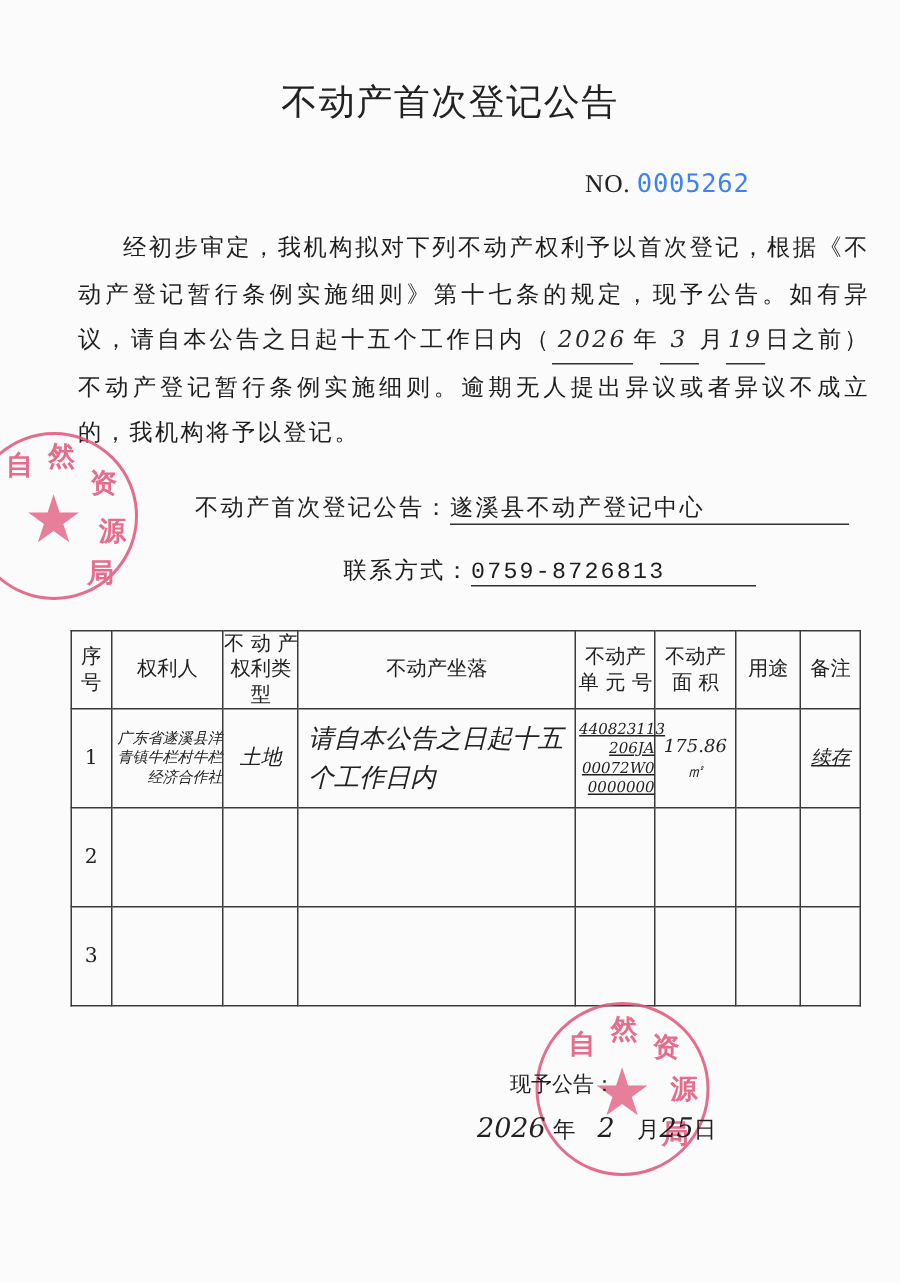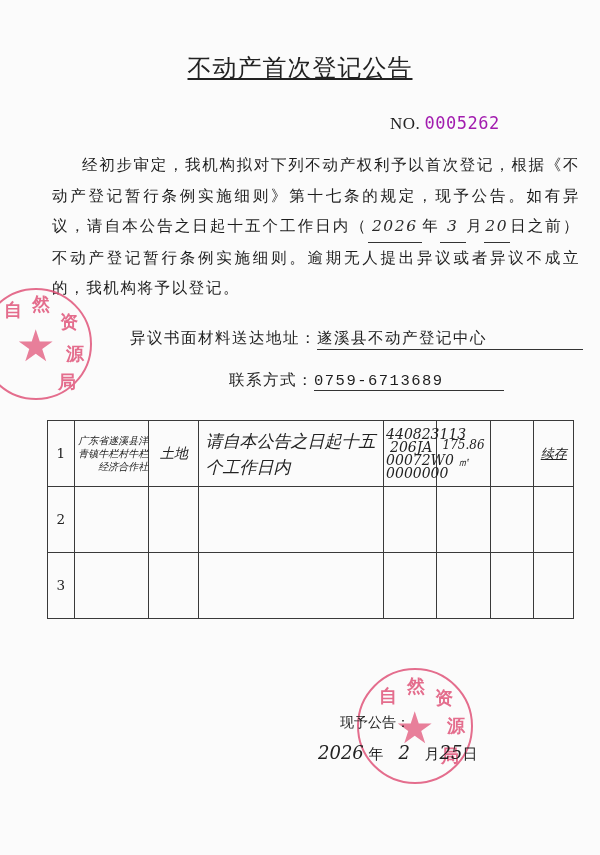--- a/index.html
+++ b/index.html
@@ -1,23 +1,23 @@
 <!DOCTYPE html>
 <html><head>
 <meta charset="utf-8">
 <style>
   html, body { margin:0; padding:0; }
   body { width:600px; height:855px; background:#fbfbfb; position:relative; overflow:hidden;
          font-family:"DejaVu Serif","Liberation Serif",serif; color:#1e1e1e; }
   .abs { position:absolute; }
   .title { left:0; width:600px; top:52px; text-align:center; font-family:"DejaVu Sans","Liberation Sans",sans-serif;
-           font-size:24px; letter-spacing:1px; color:#222;text-decoration:underline; }
+           font-size:24px; letter-spacing:1px; color:#222; }
   .serial { left:390px; top:113px; font-size:17px; font-family:"Liberation Serif",serif; }
   .serial .lbl { color:#222; letter-spacing:0.5px; }
-  .serial .num { color:#a21caf; font-family:"DejaVu Sans Mono","Liberation Mono",monospace; font-size:17px; letter-spacing:0.5px; }
+  .serial .num { color:#3b82f6; font-family:"DejaVu Sans Mono","Liberation Mono",monospace; font-size:17px; letter-spacing:0.5px; }
   .para { left:52px; width:528px; top:150px; font-size:15.5px; line-height:30.5px; text-align:justify; letter-spacing:1.6px; }
   .para .indent { display:inline-block; width:30px; }
   .hw { font-family:"DejaVu Serif",serif; font-style:italic; color:#2a2a2a; border-bottom:1px solid #333; display:inline-block; text-align:center; }
   .line-row { font-size:15.5px; letter-spacing:1.5px; }
   .fill { display:inline-block; border-bottom:1.3px solid #333;font-family:Liberation Serif, serif; }
   table.reg { position:absolute; left:47px; top:420px; border-collapse:collapse; table-layout:fixed; width:527px; }
   table.reg td, table.reg th { border:1.3px solid #3a3a3a; padding:0; text-align:center; vertical-align:middle;
           font-weight:normal; font-size:13.5px; line-height:17px; color:#222; }
   table.reg th { height:50px; }
   table.reg tr.r1 td { height:65px; }
@@ -31,58 +31,68 @@
 <body>
 
 <div class="abs title">不动产首次登记公告</div>
 
 <div class="abs serial">
   <span class="lbl">NO.</span>
   <span class="num">0005262</span>
 </div>
 
 <div class="abs para">
-  <span class="indent"></span><span>经初步审定，我机构拟对下列不动产权利予以首次登记，根据《不动产登记暂行条例实施细则》第十七条的规定，现予公告。如有异议，请自本公告之日起十五个工作日内（</span><span class="hw" style="width:54px">2026</span><span>年</span><span class="hw" style="width:26px">3</span><span>月</span><span class="hw" style="width:26px">20</span><span>日之前）</span><span>不动产登记暂行条例实施细则。逾期无人提出异议或者异议不成立的，我机构将予以登记。</span>
+  <span class="indent"></span><span>经初步审定，我机构拟对下列不动产权利予以首次登记，根据《不动产登记暂行条例实施细则》第十七条的规定，现予公告。如有异议，请自本公告之日起十五个工作日内（</span><span class="hw" style="width:54px">2026</span><span>年</span><span class="hw" style="width:26px">3</span><span>月</span><span class="hw" style="width:26px">19</span><span>日之前）</span><span>不动产登记暂行条例实施细则。逾期无人提出异议或者异议不成立的，我机构将予以登记。</span>
 </div>
 
 <div class="abs stamp" style="left:-20px; top:288px; width:108px; height:108px;">
   <span class="ch" style="left:22px; top:8px;">自</span>
   <span class="ch" style="left:50px; top:2px;">然</span>
   <span class="ch" style="left:78px; top:20px;">资</span>
   <span class="ch" style="left:84px; top:52px;">源</span>
   <span class="ch" style="left:76px; top:80px;">局</span>
   <span class="star" style="left:34px; top:30px; font-size:44px;">★</span>
 </div>
 
 <div class="abs line-row" style="left:130px; top:328px;">
-  <span>异议书面材料送达地址：</span><span class="fill" style="width:266px;">遂溪县不动产登记中心</span>
+  <span>不动产首次登记公告：</span><span class="fill" style="width:266px;">遂溪县不动产登记中心</span>
 </div>
 
 <div class="abs line-row" style="left:229px; top:370px;">
-  <span>联系方式：</span><span class="fill" style="width:190px; font-family:'Liberation Mono',monospace;">0759-6713689</span>
+  <span>联系方式：</span><span class="fill" style="width:190px; font-family:'Liberation Mono',monospace;">0759-8726813</span>
 </div>
 
 <table class="reg">
   <colgroup>
     <col style="width:25px">
       <col style="width:70px">
       <col style="width:47px">
       <col style="width:173px">
     <col style="width:50px">
       <col style="width:50px">
       <col style="width:41px">
       <col style="width:37px">
   </colgroup>
   <tbody>
+      <tr>
+    <th>序号</th>
+    <th>权利人</th>
+    <th><span>不 动 产</span><br><span>权利类型</span></th>
+    <th>不动产坐落</th>
+    <th><span>不动产</span><br><span>单 元 号</span></th>
+    <th><span>不动产</span><br><span>面  积</span></th>
+    <th>用途</th>
+    <th>备注</th>
+  </tr>
   <tr class="r1">
     <td>1</td>
     <td class="hand" style="font-size:10px; line-height:13px; text-align:right; padding-left:2px;">广东省遂溪县洋青镇牛栏村牛栏经济合作社</td>
     <td class="hand" style="font-size:14px;">土地</td>
     <td class="hand" style="font-size:17px; line-height:26px; text-align:left; padding-left:6px;">请自本公告之日起十五个工作日内</td>
-    <td class="hand" style="font-size:14px; line-height:13px; text-align:center; padding-left:2px;">
+    <td class="hand" style="font-size:10px; line-height:13px; text-align:right; padding-left:2px;text-decoration:underline;">
       <span>440823113</span><br><span>206JA</span><br><span>00072W0</span><br><span>0000000</span>
     </td>
     <td class="hand" style="font-size:12px;">175.86㎡</td>
     <td></td>
     <td class="hand" style="font-size:13px;text-decoration:underline;">续存</td>
   </tr>
   <tr class="r2">
     <td>2</td>
     <td></td>
         <td></td>

